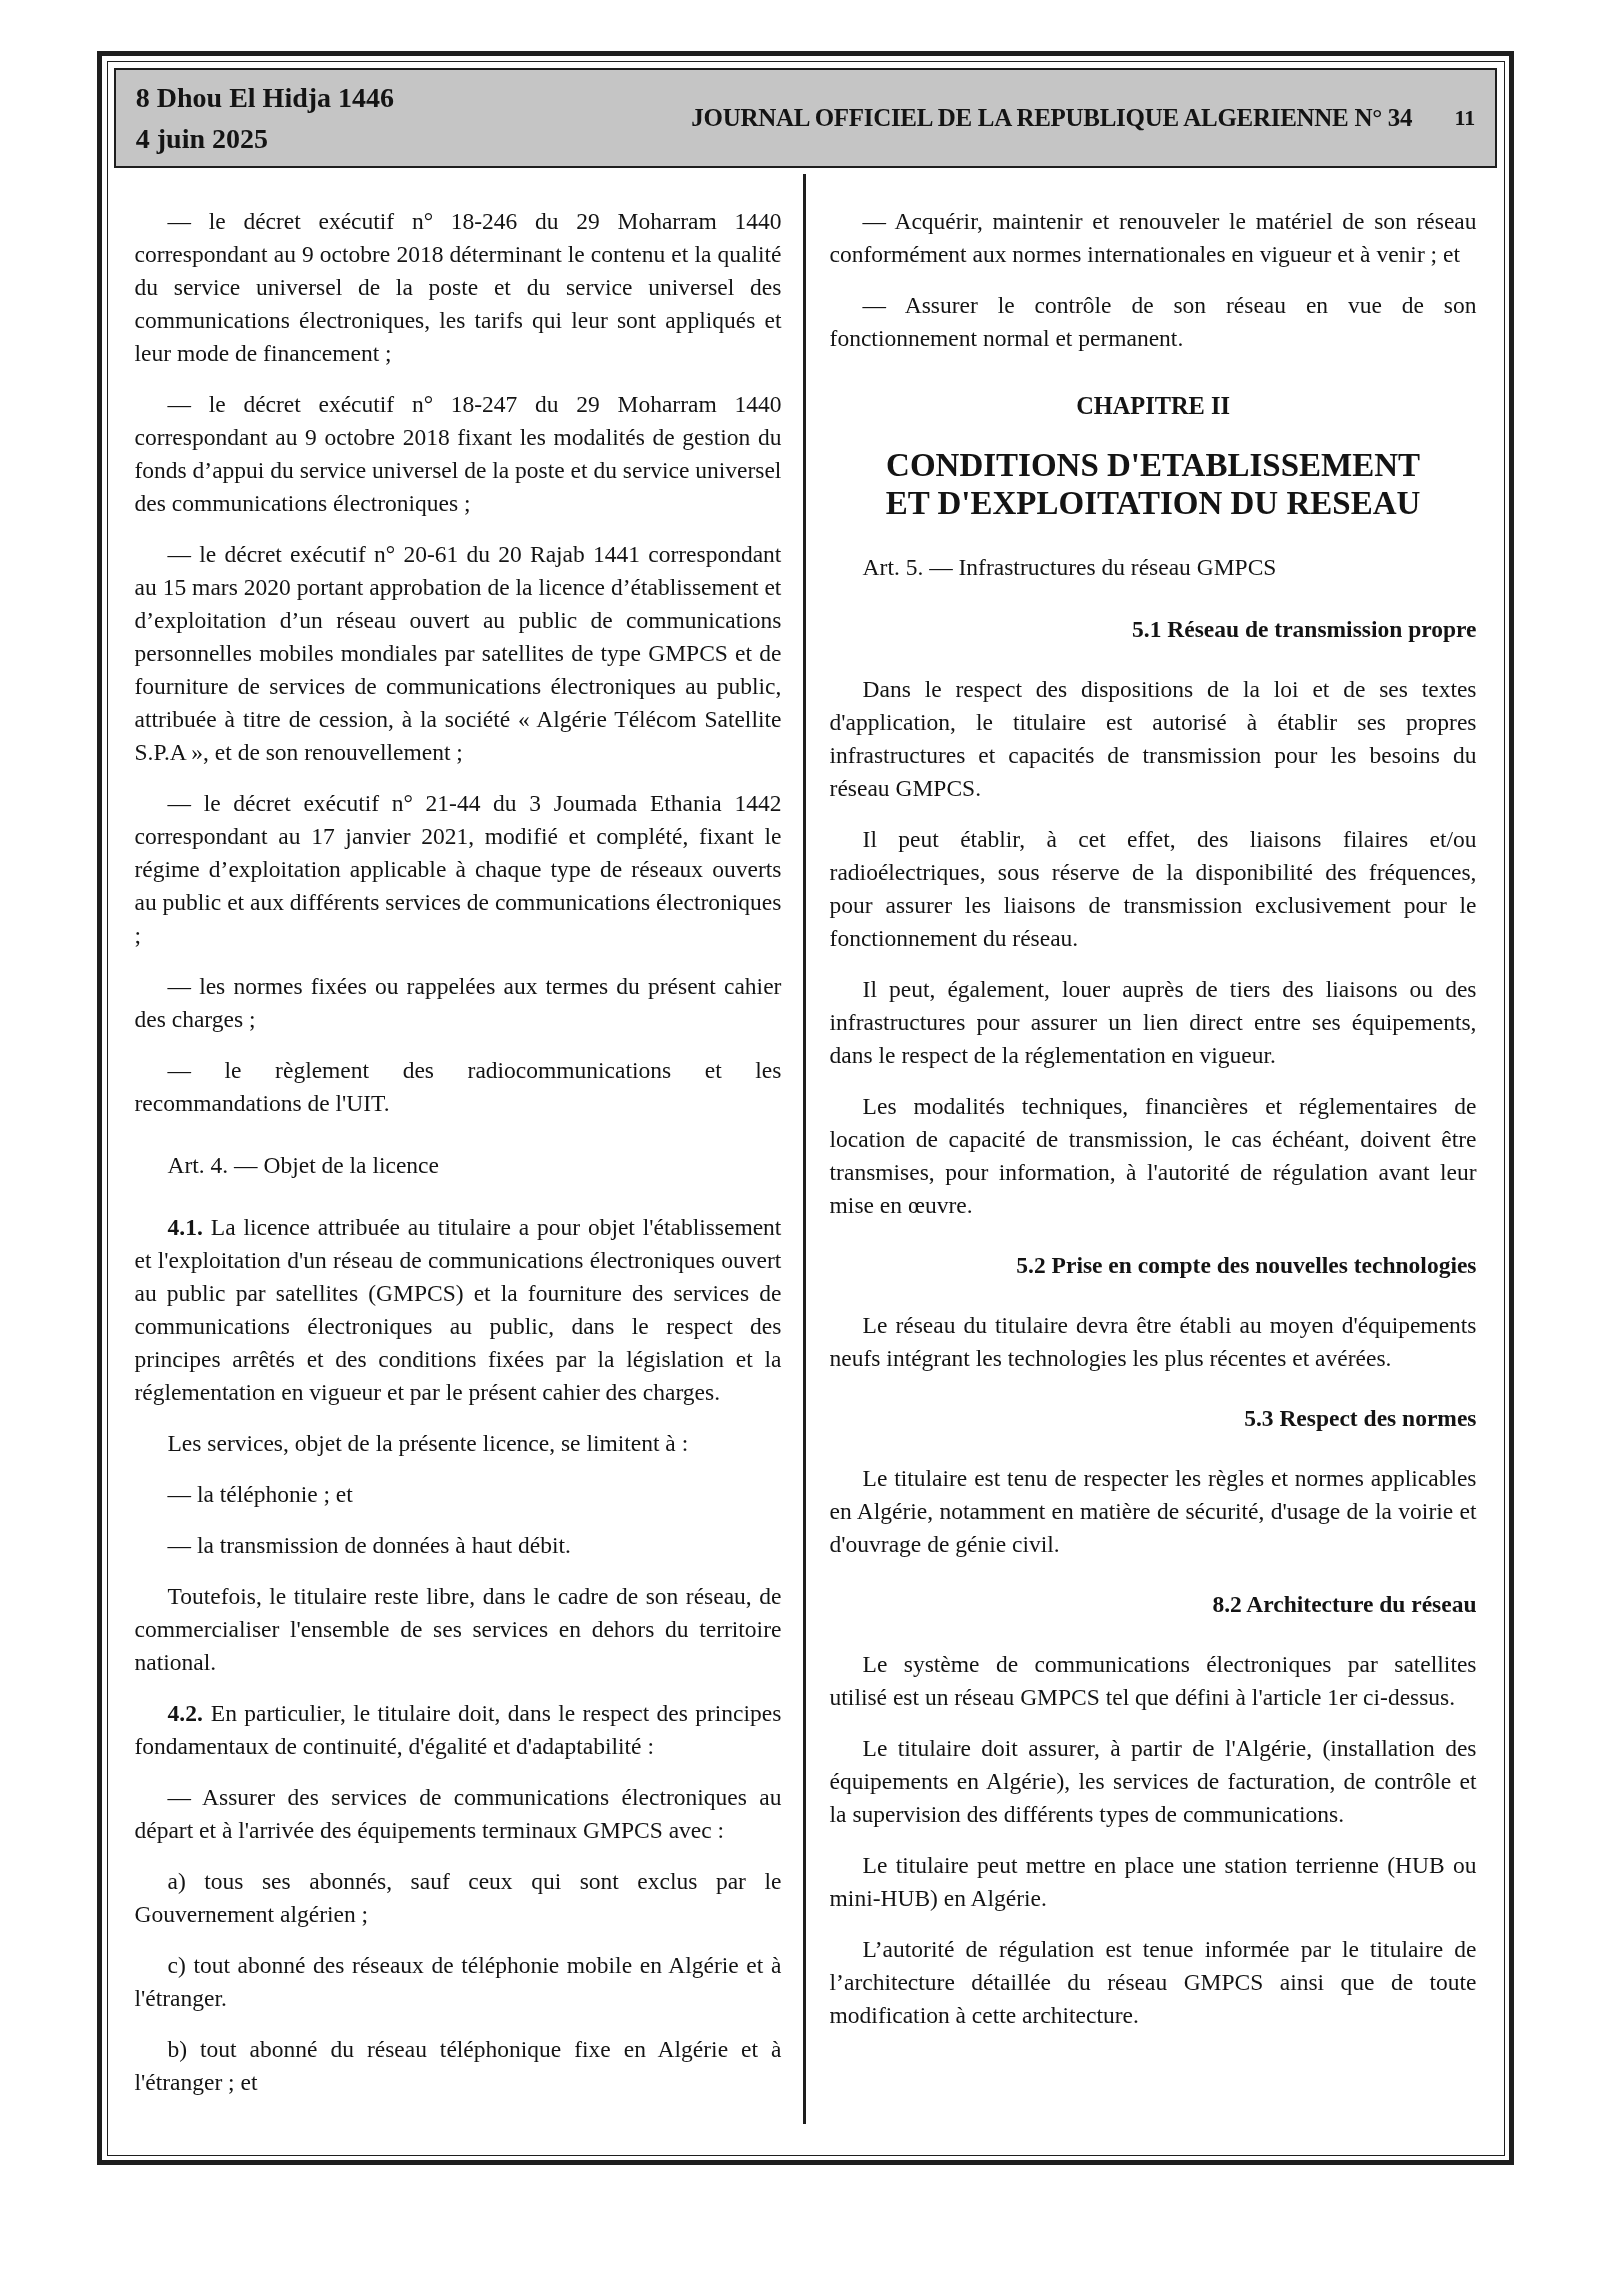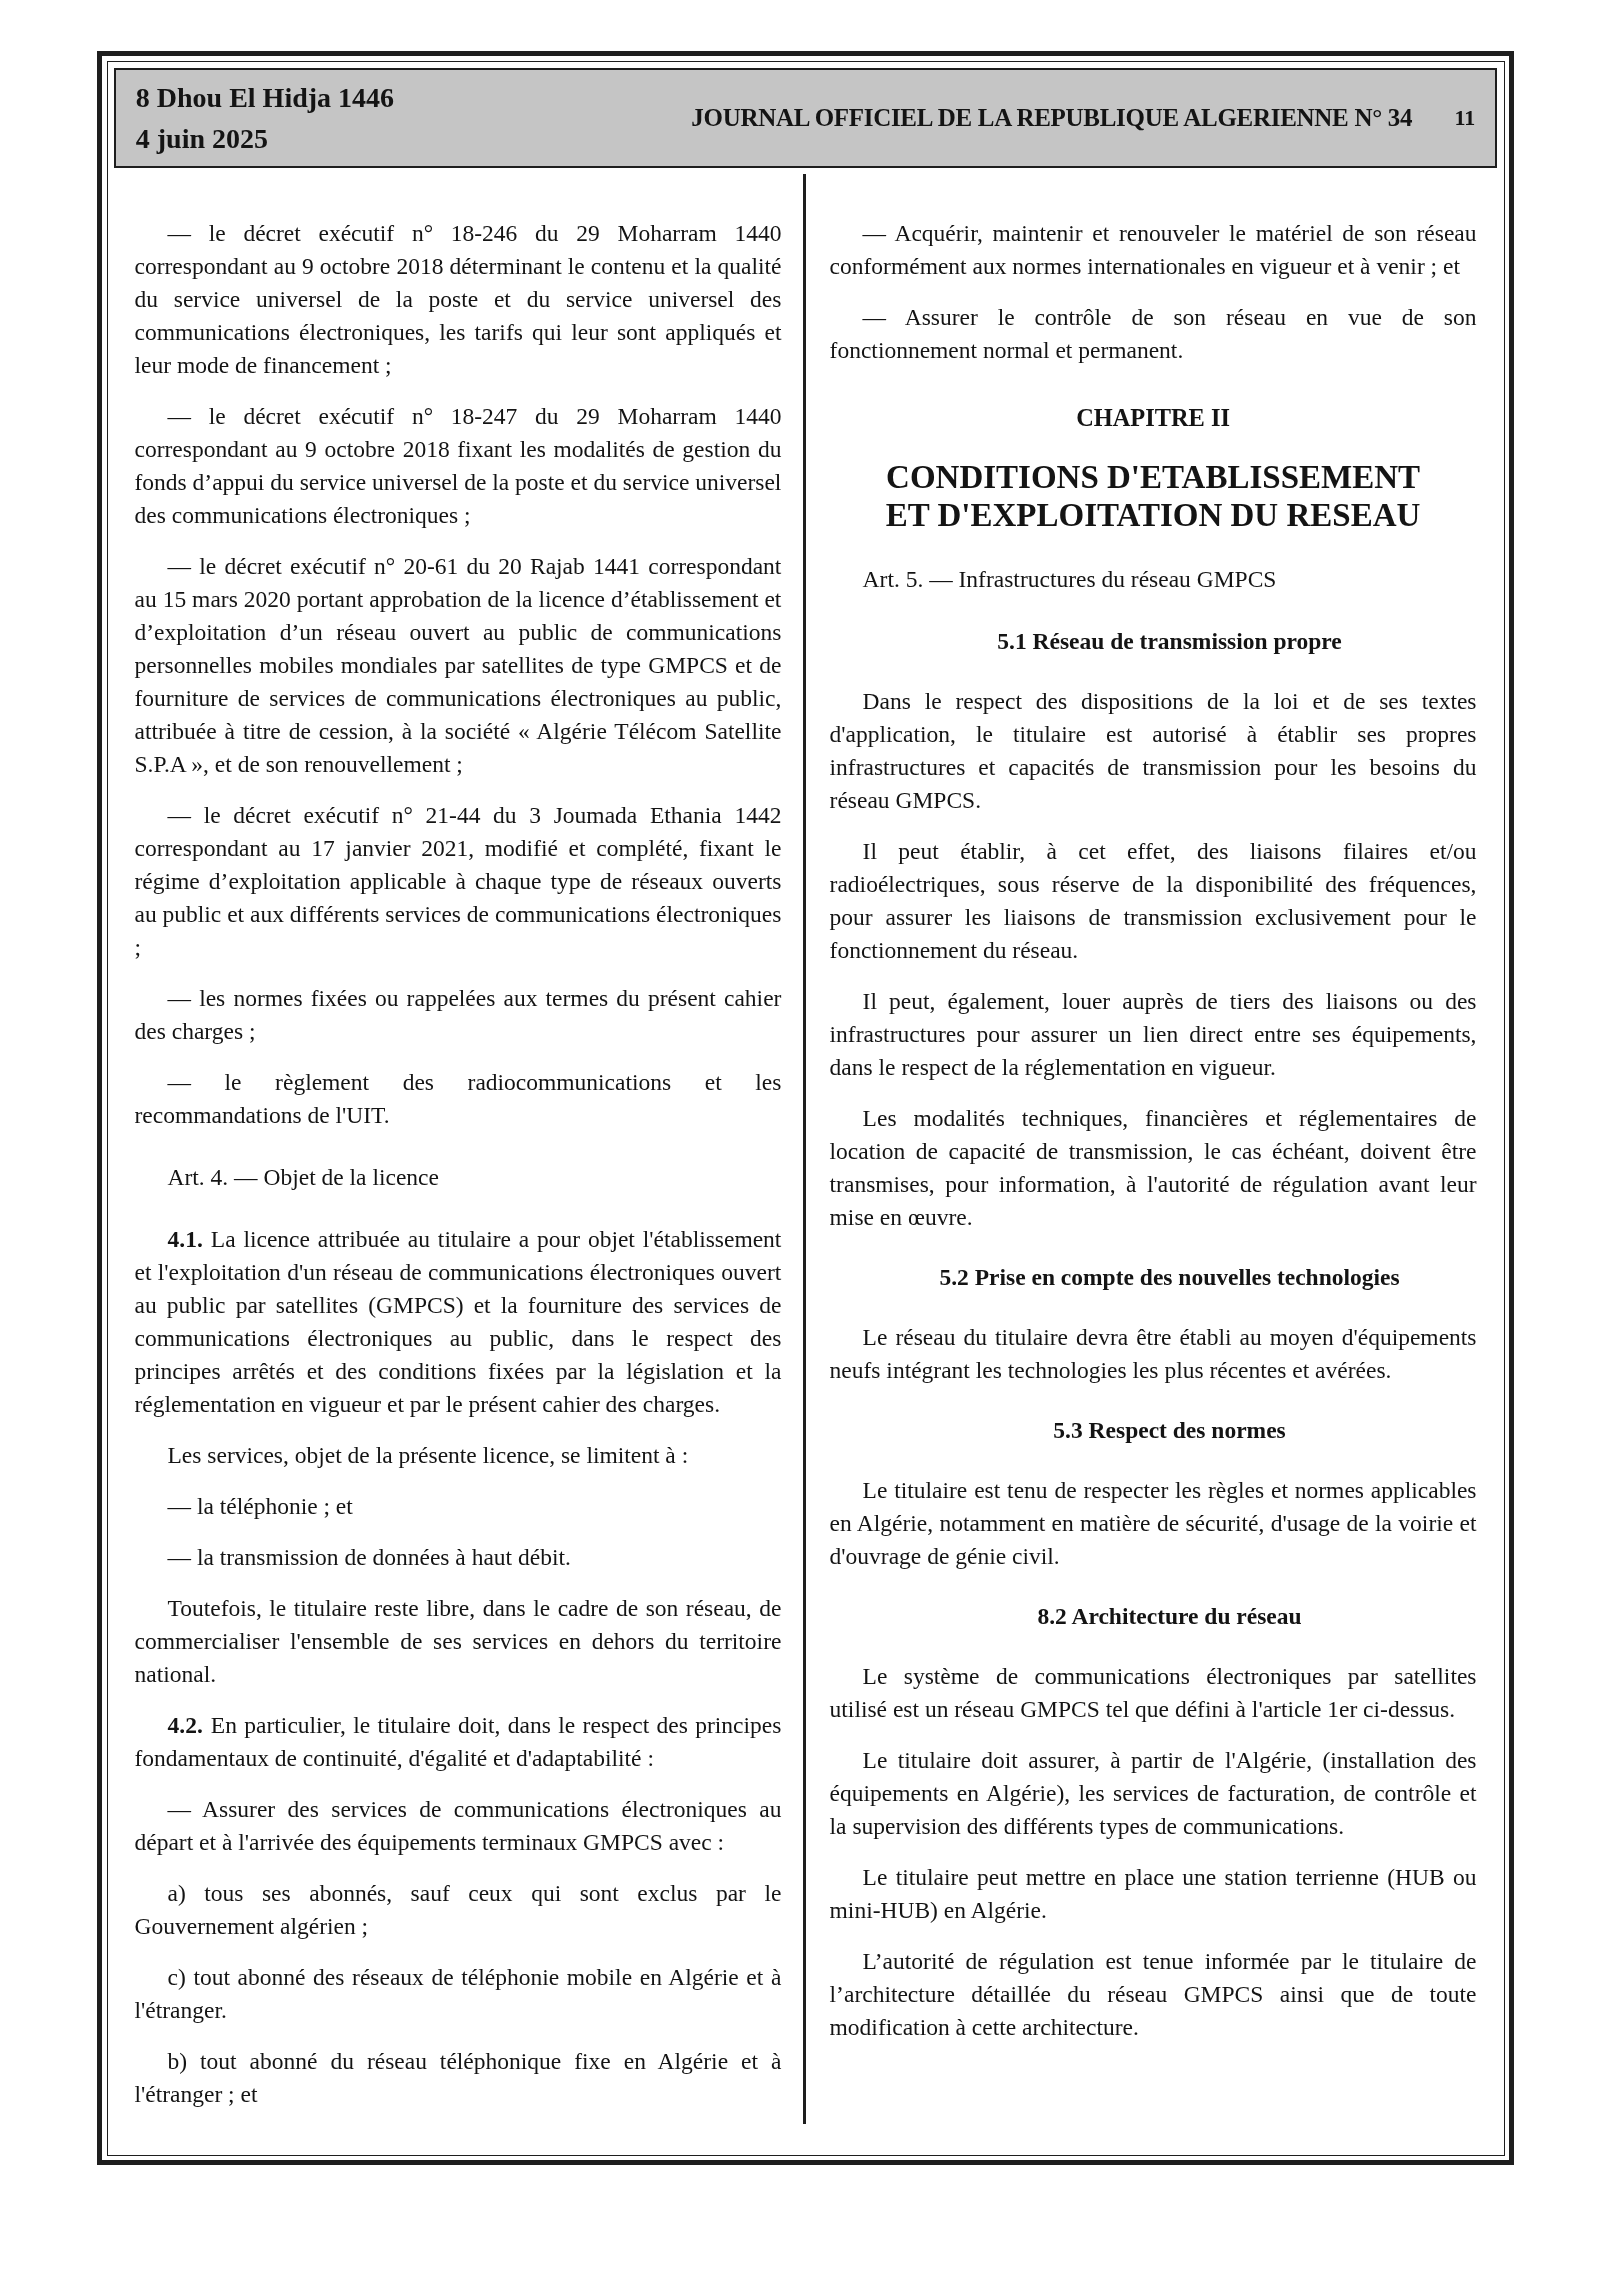--- a/index.html
+++ b/index.html
@@ -75,21 +75,21 @@
     overflow: hidden;
   }
   .column.left  { padding: 31px 22px 0 27px; }
   .column.right { padding: 31px 27px 0 23.5px; }
   .divider {
     flex: 0 0 2.7px;
     background: #1e1e1e;
     margin-bottom: 31px;
   }
   .para {
-    margin: 12px 0 18px 0;
+    margin: 0 0 18px 0;
     text-indent: 33px;
     text-align: justify;
     font-size: 23.5px;
     line-height: 33px;
   }
   .para .lead {
     margin-right: 8.1px;
   }
   .article {
     margin: 29px 0;
@@ -97,21 +97,21 @@
     font-size: 23.5px;
     line-height: 33px;
     text-align: left;
   }
   .section {
     font-weight: bold;
     margin: 27px 0;
     text-indent: 33px;
     font-size: 23.5px;
     line-height: 33px;
-    text-align: center;
+    text-align: right;
   }
   .chapter {
     text-align: center;
     font-weight: bold;
     font-size: 24.4px;
     line-height: 33px;
     margin: 34px 0 23.5px 0;
     text-indent: 0;
   }
   .chapter-title {

